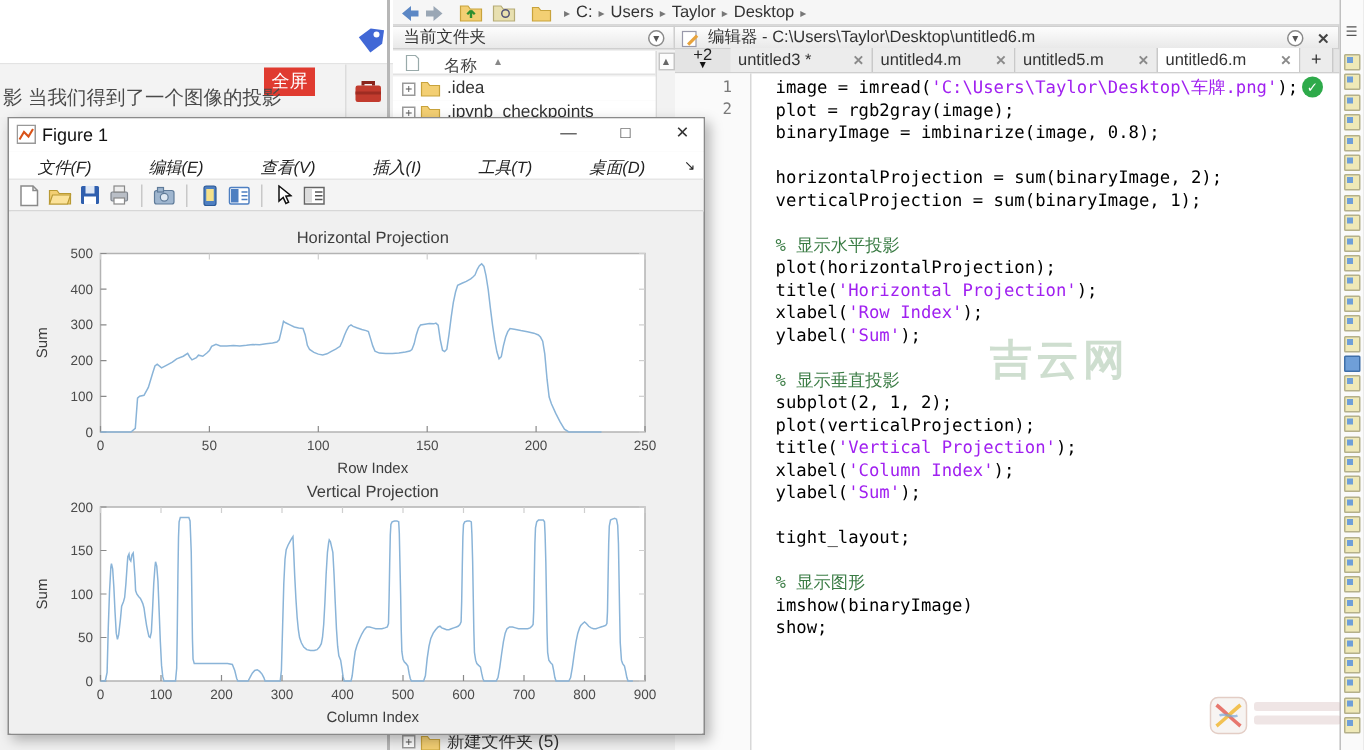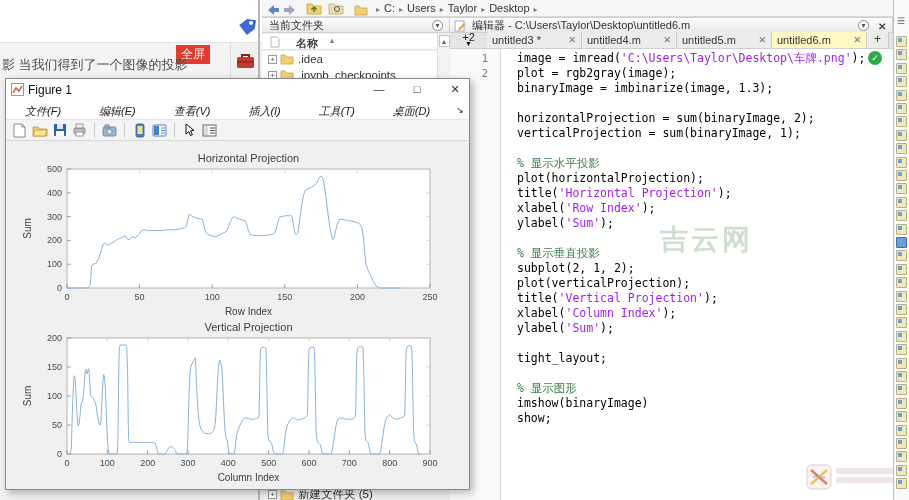--- a/index.html
+++ b/index.html
@@ -18,31 +18,31 @@
   .v-divider{left:258px;top:0;width:2px;height:500px;background:#b7b7b7;}
   
   #matlab{left:262px;top:0;width:647px;height:500px;background:#f0f0f0;}
   .ml-toolbar{left:0;top:0;width:647px;height:17px;background:#f6f6f6;border-bottom:1px solid #d8d8d8;}
   .crumb{font-size:11px;color:#333;}
   .crumb-sep{font-size:8px;color:#777;padding:0 4px;}
   .panel-hdr{background:linear-gradient(#fdfdfd,#e9e9e9);border:1px solid #cfcfcf;border-left:none;font-size:11px;color:#333;line-height:15px;padding-left:7px;}
   .circle-btn{display:inline-block;width:11px;height:11px;border:1px solid #8a8a8a;border-radius:50%;font-size:8px;line-height:9px;text-align:center;color:#555;background:#fff;}
   .x-btn{font-size:10px;color:#444;font-weight:bold;}
   
-  .name-row{left:0;top:34px;width:175px;height:16px;background:#fff;border-bottom:1px solid #e2e2e2;font-size:11px;color:#444;font-weight:bold;}
+  .name-row{left:0;top:34px;width:175px;height:16px;background:#fff;border-bottom:1px solid #e2e2e2;font-size:11px;color:#444;}
   .scroll-col{left:175px;top:34px;width:13px;height:455px;background:#f2f2f2;border-left:1px solid #ddd;}
   .scroll-up{width:11px;height:12px;margin:1px auto;background:#fcfcfc;border:1px solid #c5c5c5;font-size:7px;color:#666;text-align:center;line-height:11px;}
   .file-row{height:16px;font-size:11.5px;color:#333;display:flex;align-items:center;background:#fff;}
   .expand-box{display:inline-block;width:9px;height:9px;border:1px solid #999;background:#fff;font-size:8px;line-height:7px;text-align:center;color:#555;margin:0 3px 0 6px;flex:none;}
   .folder-ico{flex:none;margin-right:4px;}
   
   .ed-hdr-title{font-size:11px;color:#333;}
   .tabbar{left:188px;top:33px;width:443px;height:16px;background:#e4e4e4;border-bottom:1px solid #cfcfcf;display:flex;align-items:flex-end;}
   .tab{height:16px;width:95px;border-right:1px solid #c9c9c9;background:#ececec;font-size:11px;color:#333;display:flex;align-items:center;justify-content:space-between;padding:0 5px;flex:none;}
-  .tab.active{background:#fef9c3;}
+  .tab.active{background:#ffffff;}
   .tab .tx{color:#8a8a8a;font-size:9px;font-weight:bold;cursor:pointer;}
   .tab-plus{width:22px;height:16px;background:#ececec;border-right:1px solid #c9c9c9;font-size:12px;color:#333;text-align:center;line-height:15px;flex:none;}
   .overflow-tab{width:37px;height:16px;font-size:11px;color:#222;text-align:center;flex:none;line-height:10px;}
   .overflow-tab .car{display:block;font-size:7px;line-height:4px;color:#111;}
   #code-region{left:188px;top:49px;width:443px;height:451px;background:#fff;overflow:hidden;}
   .gutter-div{left:238px;top:49px;width:1px;height:451px;background:#d8d8d8;}
   .gutter-bg{left:188px;top:49px;width:50px;height:451px;background:#fafafa;}
   .cl{position:relative;height:15px;white-space:pre;}
   .ln{position:absolute;left:14px;width:24px;text-align:right;font-family:"DejaVu Sans Mono",monospace;font-size:10.5px;color:#7a7a7a;top:1px;}
   .ct{position:absolute;left:67px;top:0;font-family:"DejaVu Sans Mono",monospace;font-size:11.5px;color:#000;line-height:15px;}
@@ -198,21 +198,21 @@
         </span>
       <span class="tab-plus">+</span>
     </div>
 
     <div id="code-region" class="abs"></div>
     <div class="abs gutter-bg"></div>
     <div class="abs gutter-div"></div>
     <div id="code-lines">
         <div class="cl"><span class="ln">1</span><span class="ct"><span>image = imread(</span><span class="str">'C:\Users\Taylor\Desktop\车牌.png'</span><span>);</span></span></div>
         <div class="cl"><span class="ln">2</span><span class="ct"><span>plot = rgb2gray(image);</span></span></div>
-        <div class="cl"><span class="ct"><span>binaryImage = imbinarize(image, 1.3);</span></span></div>
+        <div class="cl"><span class="ct"><span>binaryImage = imbinarize(image, 0.8);</span></span></div>
         <div class="cl"><span class="ct"></span></div>
         <div class="cl"><span class="ct"><span>horizontalProjection = sum(binaryImage, 2);</span></span></div>
         <div class="cl"><span class="ct"><span>verticalProjection = sum(binaryImage, 1);</span></span></div>
         <div class="cl"><span class="ct"></span></div>
         <div class="cl"><span class="ct"><span class="com">% 显示水平投影</span></span></div>
         <div class="cl"><span class="ct"><span>plot(horizontalProjection);</span></span></div>
         <div class="cl"><span class="ct"><span>title(</span><span class="str">'Horizontal Projection'</span><span>);</span></span></div>
         <div class="cl"><span class="ct"><span>xlabel(</span><span class="str">'Row Index'</span><span>);</span></span></div>
         <div class="cl"><span class="ct"><span>ylabel(</span><span class="str">'Sum'</span><span>);</span></span></div>
         <div class="cl"><span class="ct"></span></div>

